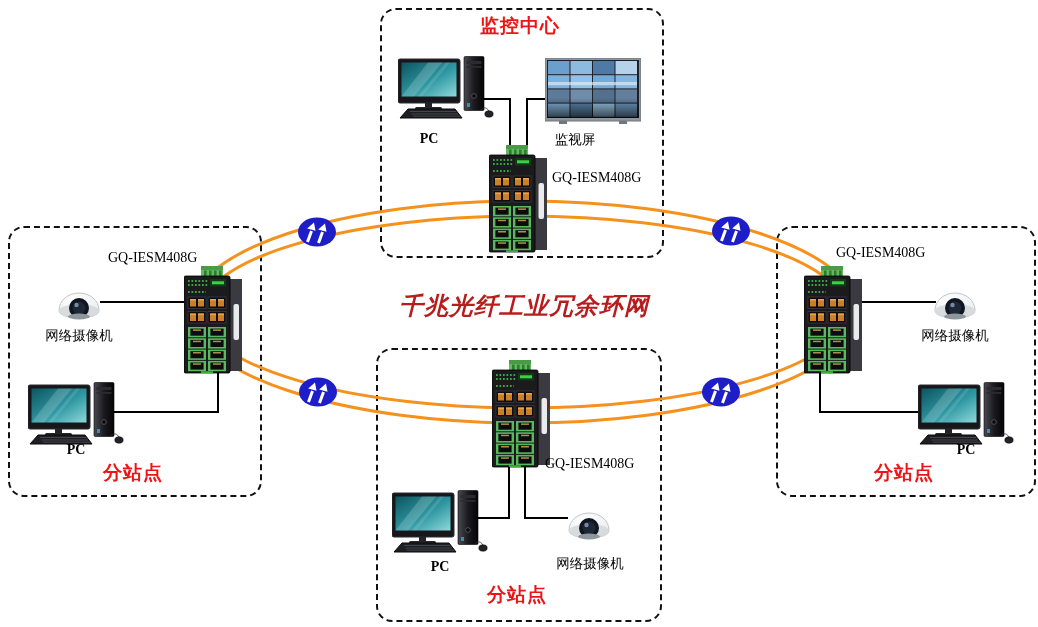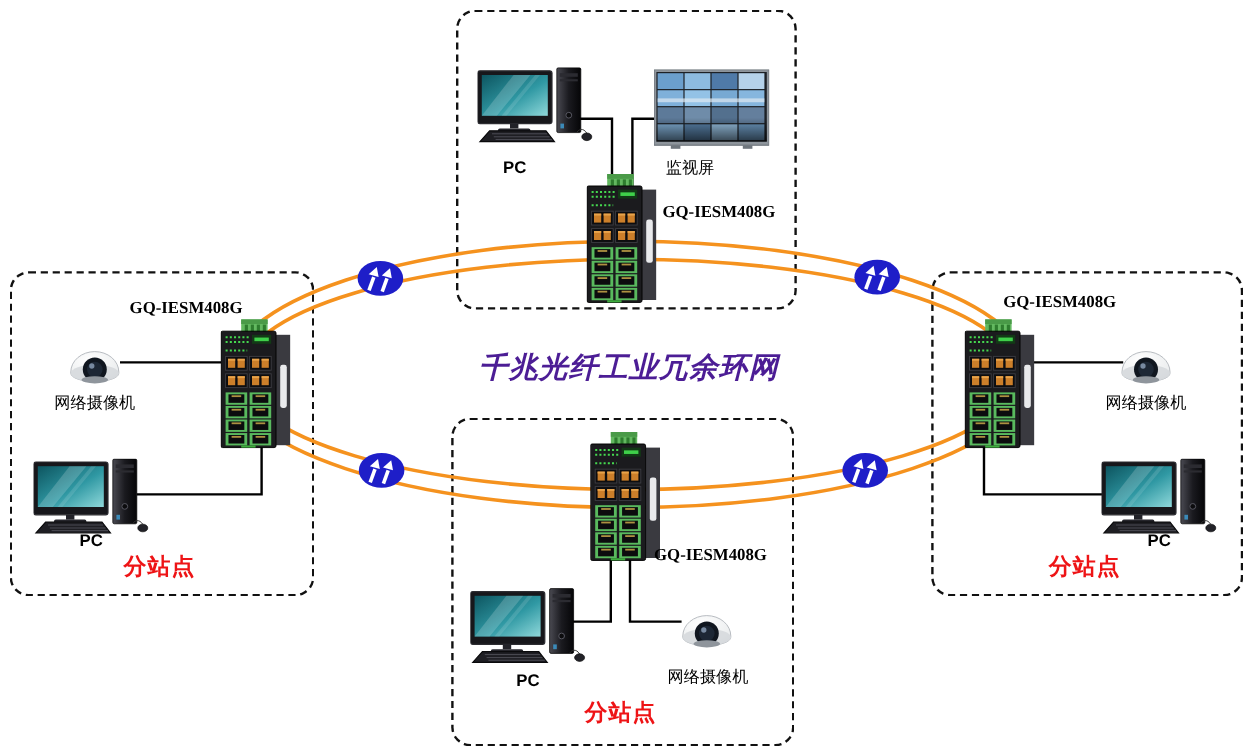--- a/index.html
+++ b/index.html
@@ -4,25 +4,25 @@
 <style>
   html,body{margin:0;padding:0;background:#fff;}
   #canvas{position:relative;width:1038px;height:627px;background:#fff;overflow:hidden;
           font-family:"Liberation Serif",serif;}
   .station-box{position:absolute;border:2.5px dashed #111;border-radius:16px;background:transparent;}
   .layer{position:absolute;left:0;top:0;}
   .dev{position:absolute;line-height:0;}
   .lbl{position:absolute;line-height:1.15;white-space:nowrap;}
   .center{text-align:center;}
   .station-label{font-family:"Liberation Serif",serif;font-weight:bold;font-size:19px;color:#EE1416;letter-spacing:1px;}
-  .model-label{font-family:"Liberation Serif",serif;font-weight:bold;font-size:14px;color:#000;}
-  .pc-label{font-family:Liberation Sans, sans-serif;font-weight:bold;font-size:14px;color:#000;}
+  .model-label{font-family:"Liberation Serif",serif;font-weight:normal;font-size:14px;color:#000;}
+  .pc-label{font-family:Liberation Serif, serif;font-weight:bold;font-size:14px;color:#000;}
   .cn-label{font-family:"Liberation Serif",serif;font-size:13.5px;color:#000;}
   .diagram-title{font-family:"DejaVu Serif",serif;font-style:italic;font-weight:bold;
-                 font-size:24px;color:#4c1d95;letter-spacing:1px;}
+                 font-size:24px;color:#b91c1c;letter-spacing:1px;}
 </style>
 </head>
 <body>
 
 <div id="canvas">
 
   <div class="station-box" style="left:380px;top:8px;width:280px;height:246px;"></div>
   <div class="station-box" style="left:8px;top:226px;width:250px;height:267px;"></div>
   <div class="station-box" style="left:776px;top:226px;width:256px;height:267px;"></div>
   <div class="station-box" style="left:376px;top:348px;width:282px;height:270px;"></div>
@@ -249,20 +249,21 @@
   <div class="dev" style="left:492px;top:360px;"><svg width="58" height="108">
         <use href="#sym-switch"></use>
       </svg></div>
   <div class="dev" style="left:392px;top:490px;"><svg width="96" height="64">
         <use href="#sym-pc"></use>
       </svg></div>
   <div class="dev" style="left:564px;top:500px;"><svg width="50" height="42">
         <use href="#sym-camera"></use>
       </svg></div>
 
+  <div class="lbl station-label center" style="left:380px;top:15px;width:280px;">监控中心</div>
   <div class="lbl pc-label center" style="left:398px;top:131px;width:62px;">PC</div>
   <div class="lbl cn-label center" style="left:527px;top:132px;width:96px;">监视屏</div>
   <div class="lbl model-label" style="left:552px;top:170px;">GQ-IESM408G</div>
 
   <div class="lbl model-label" style="left:108px;top:250px;">GQ-IESM408G</div>
   <div class="lbl cn-label center" style="left:29px;top:328px;width:100px;">网络摄像机</div>
   <div class="lbl pc-label center" style="left:28px;top:442px;width:96px;">PC</div>
   <div class="lbl station-label center" style="left:8px;top:462px;width:250px;">分站点</div>
 
   <div class="lbl model-label" style="left:836px;top:245px;">GQ-IESM408G</div>

